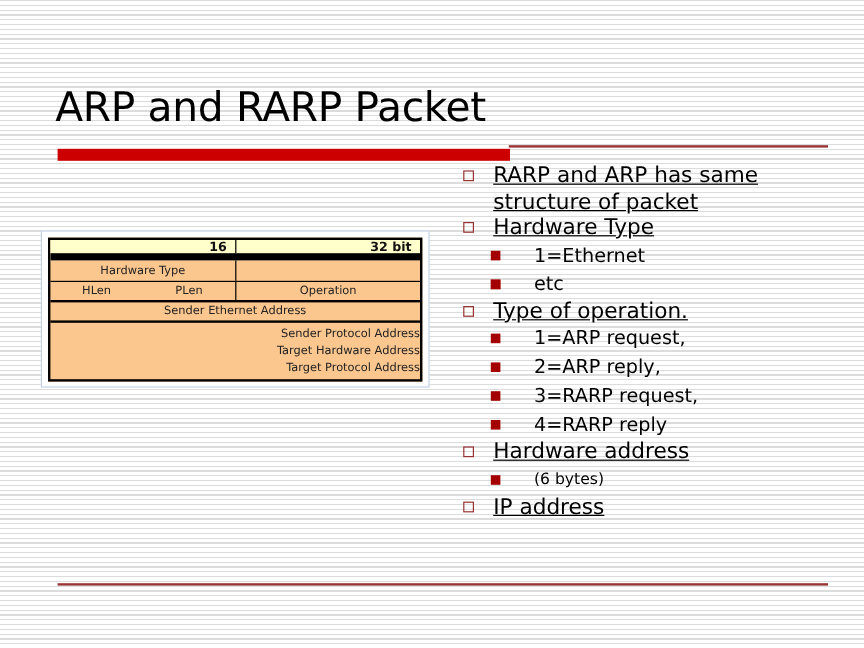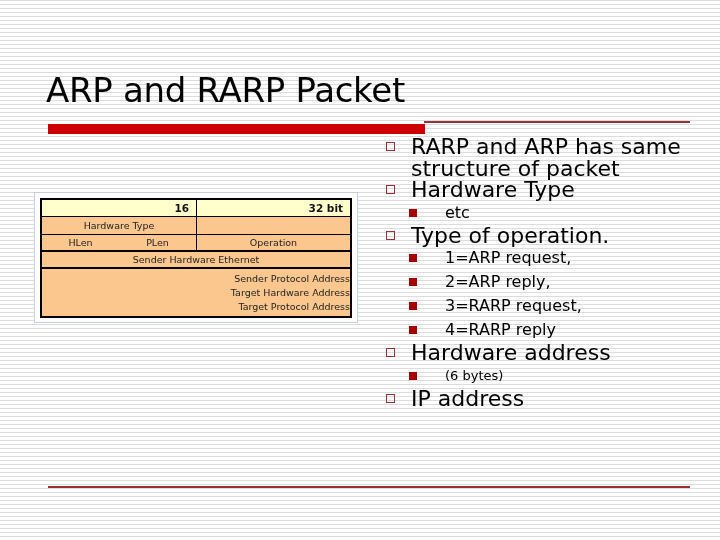--- a/index.html
+++ b/index.html
@@ -22,34 +22,34 @@
   .diagram-panel{
     position:absolute;left:34px;top:192px;width:324px;height:131px;
     background:#ffffff;border:1px solid #c5d0e6;box-sizing:border-box;
   }
   .ptable{
     position:absolute;left:5px;top:5px;width:312px;height:120px;box-sizing:border-box;
     border:2px solid #000;background:#fbc78f;display:flex;flex-direction:column;
     font-size:9.5px;color:#222;
   }
   .prow{display:flex;align-items:center;box-sizing:border-box;}
-  .r-ruler{height:17px;background:#ffffcc;border-bottom:1px solid #000000;font-weight:bold;font-size:10.5px;color:#111;}
+  .r-ruler{height:17px;background:#ffffcc;border-bottom:6px solid #000000;font-weight:bold;font-size:10.5px;color:#111;}
   .r-hw{height:18px;border-bottom:1px solid #000;}
   .r-hlen{height:17px;border-bottom:2px solid #000;}
   .r-sha{height:17px;border-bottom:2px solid #000;justify-content:center;}
   .r-group{flex:1;flex-direction:column;justify-content:space-around;align-items:flex-end;padding:2px 0;}
   .cell-l{width:155px;box-sizing:border-box;border-right:1px solid #000;height:100%;display:flex;align-items:center;justify-content:center;}
   .cell-r{flex:1;height:100%;display:flex;align-items:center;justify-content:center;}
   .cell-l.ra,.cell-r.ra{justify-content:flex-end;padding-right:7px;}
   .half{width:50%;display:flex;align-items:center;justify-content:center;height:100%;}
 
   
   .b-list{position:absolute;left:383px;top:136px;width:312px;color:#000;}
   .bi{position:relative;padding-left:28px;}
-  .lvl1{font-size:22px;line-height:21.5px;}
+  .lvl1{font-size:18px;line-height:21.5px;text-decoration:underline;}
   .lvl2{font-size:16px;line-height:24px;padding-left:62px;}
   .lvl2.small{font-size:13px;}
   .bi .mk1{
     position:absolute;left:3px;top:6px;width:7px;height:7px;
     border:1.5px solid #993333;background:transparent;display:block;
   }
   .bi .mk2{
     position:absolute;left:26px;top:8px;width:8px;height:8px;
     background:#a40000;display:block;
   }
@@ -73,37 +73,41 @@
       <div class="prow r-hw">
         <div class="cell-l">Hardware Type</div>
       </div>
       <div class="prow r-hlen">
         <div class="cell-l" style="padding:0;">
           <div class="half">HLen</div>
           <div class="half">PLen</div>
         </div>
         <div class="cell-r">Operation</div>
       </div>
-      <div class="prow r-sha">Sender Hardware Ethernet</div>
+      <div class="prow r-sha">Sender Ethernet Address</div>
       <div class="prow r-group">
         <div>Sender Protocol Address</div>
         <div>Target Hardware Address</div>
         <div>Target Protocol Address</div>
       </div>
     </div>
   </div>
 
   <div class="b-list">
     <div class="bi lvl1 w2">
       <span class="mk1"></span>
       <span>RARP and ARP has same structure of packet</span>
     </div>
     <div class="bi lvl1">
       <span class="mk1"></span>
       <span>Hardware Type</span>
+    </div>
+    <div class="bi lvl2">
+      <span class="mk2"></span>
+      <span>1=Ethernet</span>
     </div>
     <div class="bi lvl2">
       <span class="mk2"></span>
     </div>
     <div class="bi lvl2">
       <span class="mk2"></span>
       <span>etc</span>
     </div>
     <div class="bi lvl1">
       <span class="mk1"></span>

